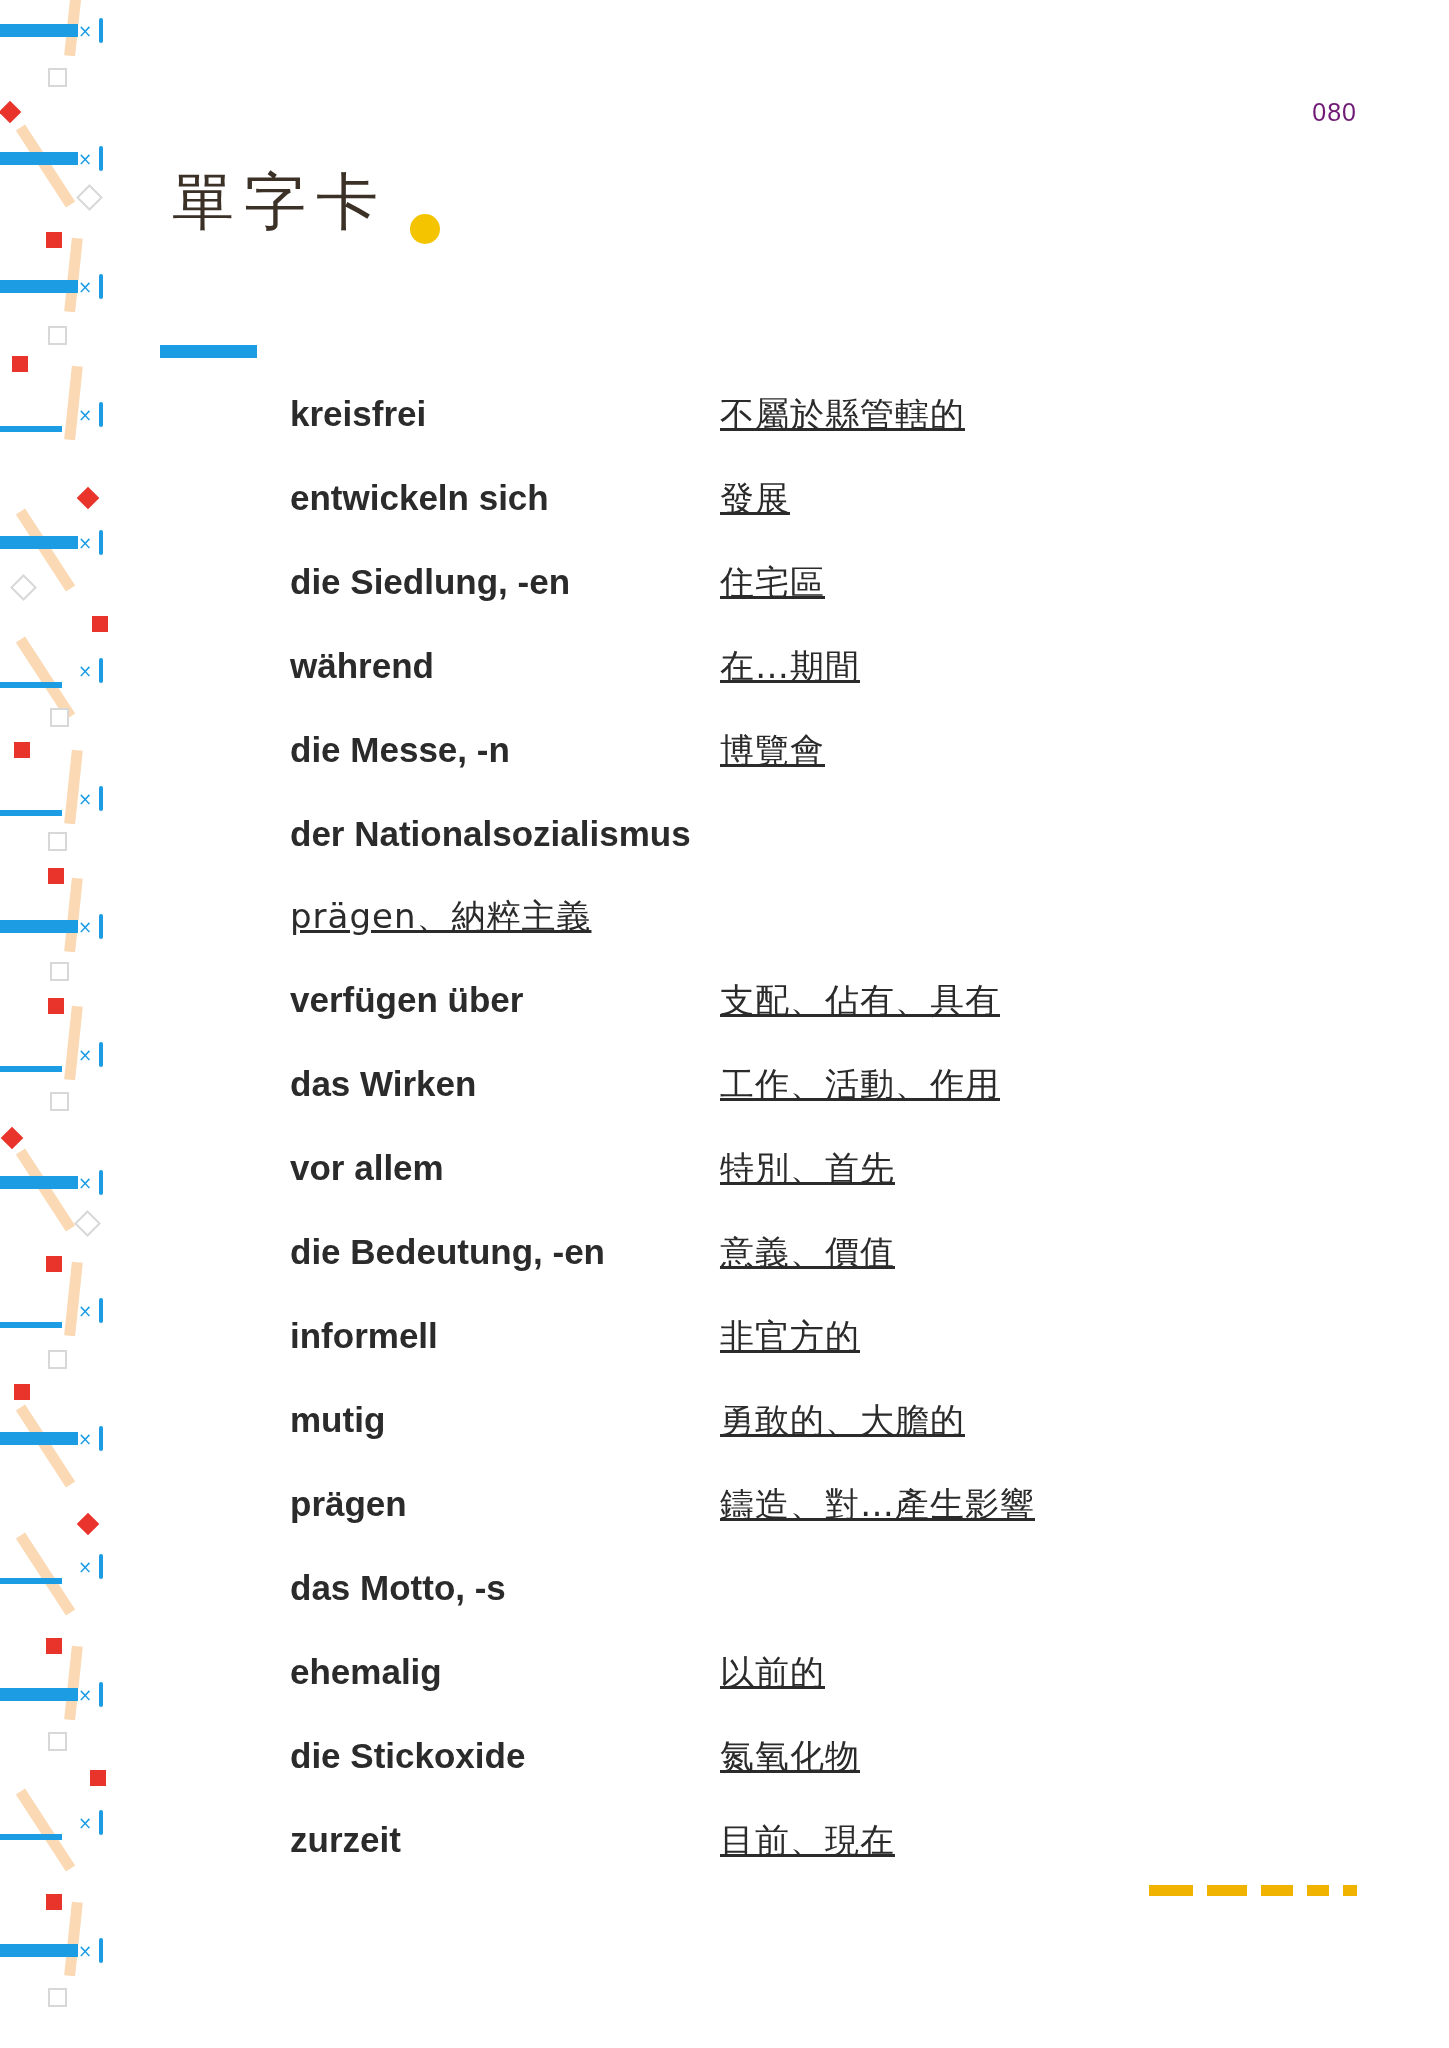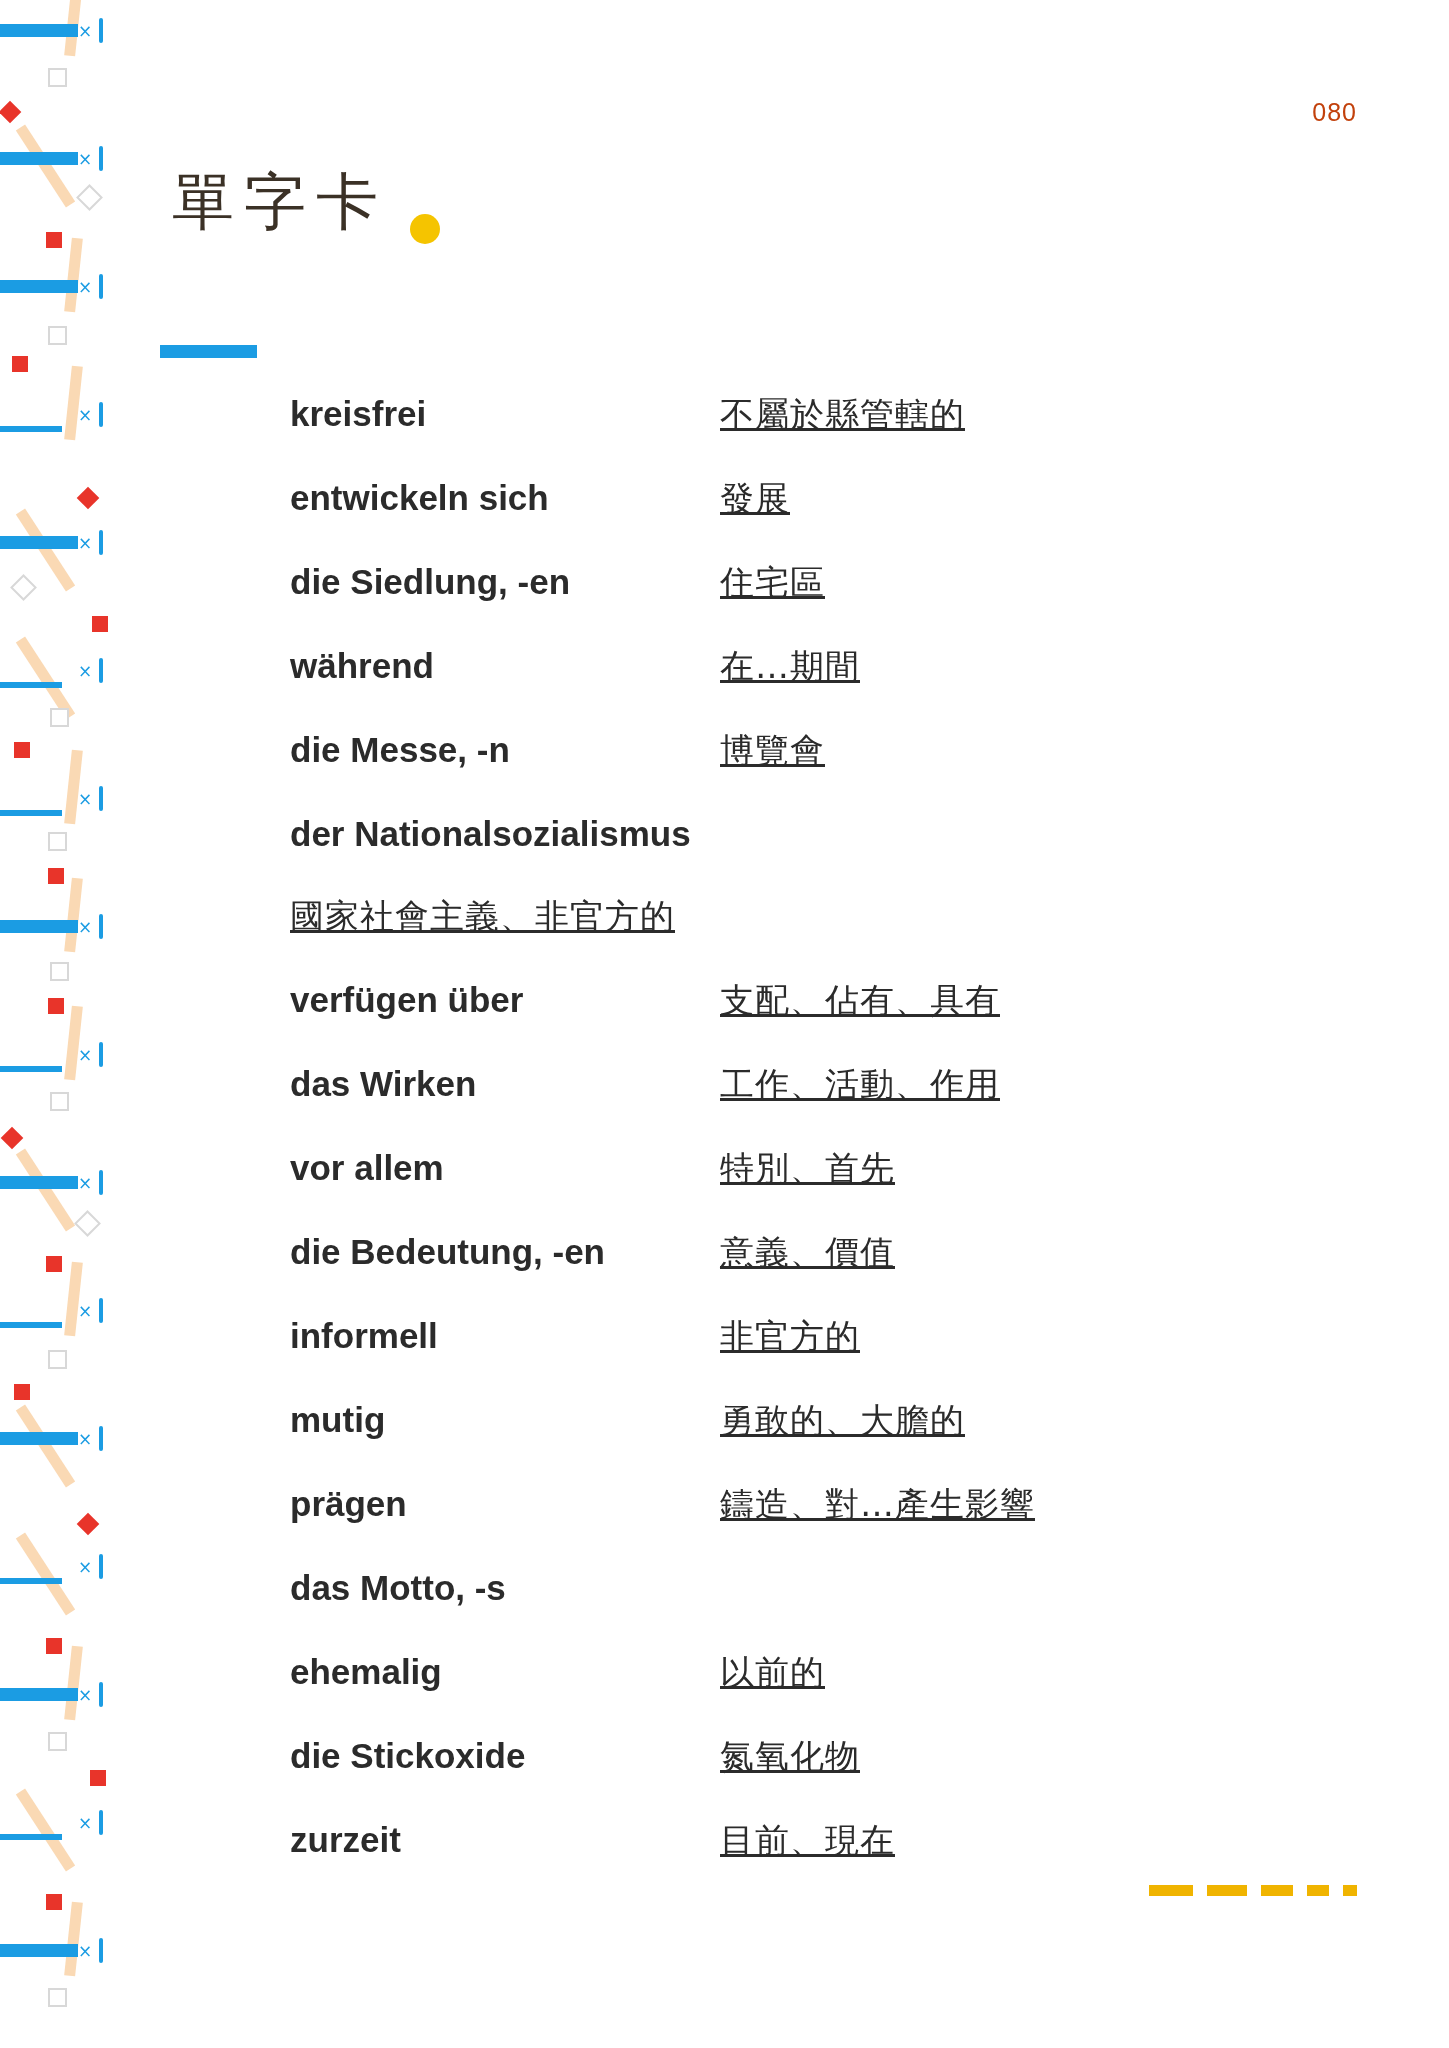--- a/index.html
+++ b/index.html
@@ -105,21 +105,21 @@
   .deco-foot.diamond {
     transform: rotate(45deg);
   }
 
   
   #page-number {
     position: absolute;
     right: 92px;
     top: 98px;
     font-size: 25px;
-    color: #c2410c;
+    color: #701a75;
     letter-spacing: 1px;
     font-family: "Liberation Sans", sans-serif;
   }
 
   #title-row {
     position: absolute;
     left: 172px;
     top: 160px;
     display: flex;
     align-items: flex-end;
@@ -364,21 +364,21 @@
     <div class="vocab-row">
       <div class="term">während</div>
       <div class="meaning">在…期間</div>
     </div>
     <div class="vocab-row">
       <div class="term">die Messe, -n</div>
       <div class="meaning">博覽會</div>
     </div>
     <div class="vocab-row wrapped">
       <div class="term long">der Nationalsozialismus</div>
-      <div class="meaning below">國家社會主義、非官方的</div>
+      <div class="meaning below">prägen、納粹主義</div>
     </div>
     <div class="vocab-row">
       <div class="term">verfügen über</div>
       <div class="meaning">支配、佔有、具有</div>
     </div>
     <div class="vocab-row">
       <div class="term">das Wirken</div>
       <div class="meaning">工作、活動、作用</div>
     </div>
     <div class="vocab-row">

